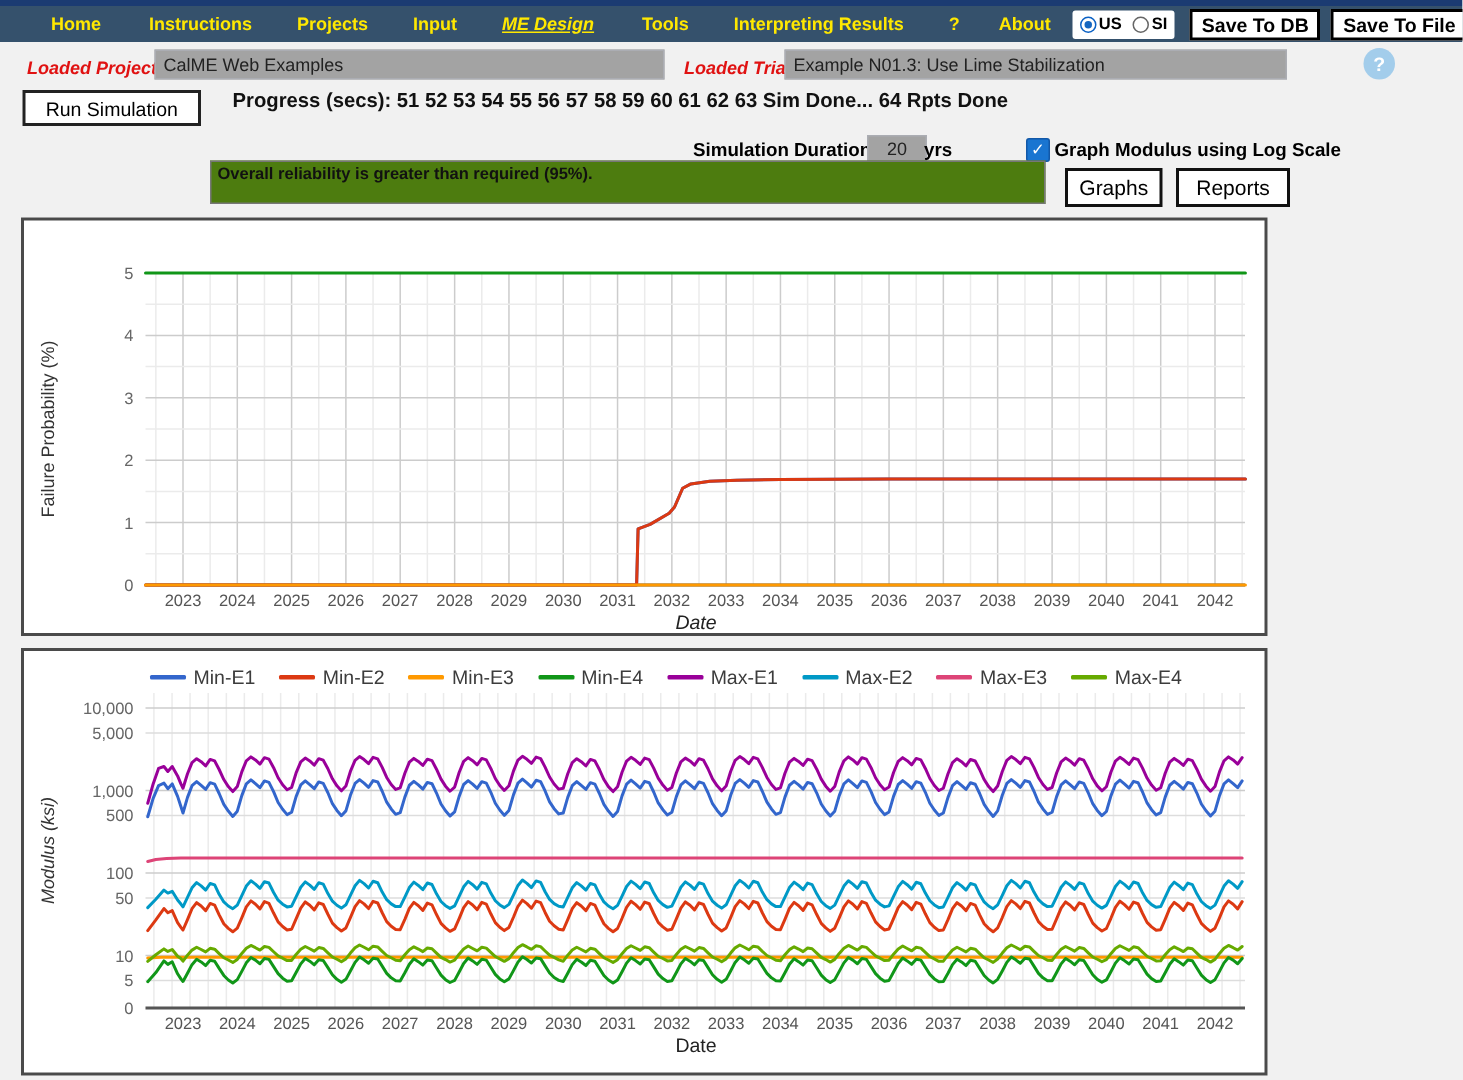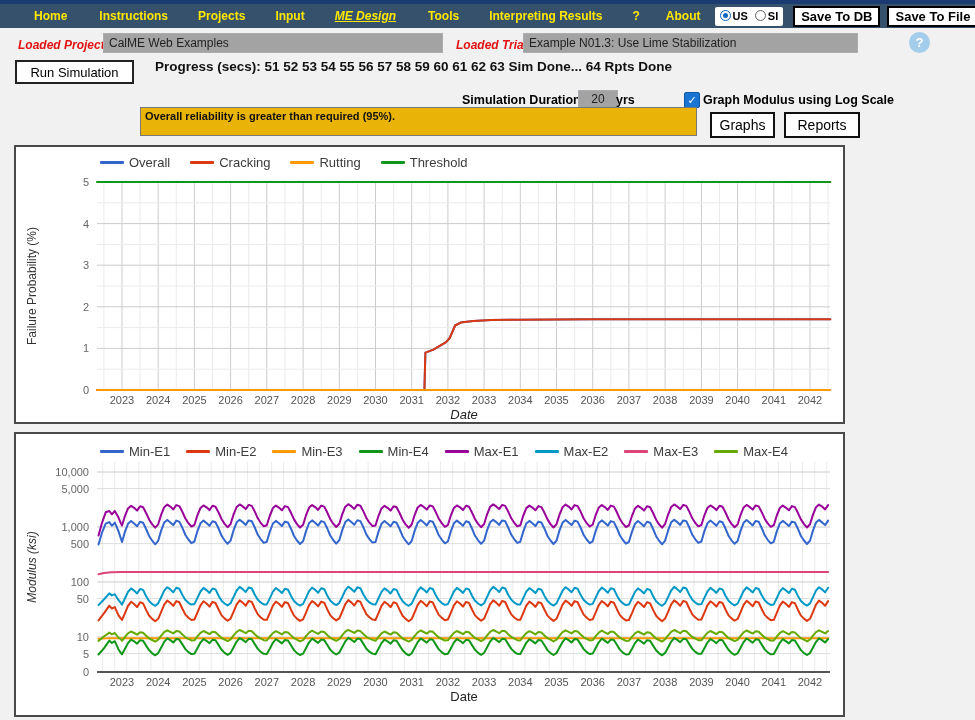--- a/index.html
+++ b/index.html
@@ -3,21 +3,21 @@
 <meta charset="utf-8">
 <style>
   html,body{margin:0;padding:0;}
   body{width:975px;height:720px;background:#F1F1F1;font-family:"Liberation Sans",sans-serif;position:relative;overflow:hidden;}
   .page{position:absolute;inset:0;}
   .top-strip{position:absolute;left:0;top:0;width:975px;height:4px;background:#1B3B72;}
   nav{position:absolute;left:0;top:4px;width:975px;height:24px;background:#35516C;display:flex;align-items:center;}
   nav a{color:#FFE800;font-weight:bold;font-size:12px;text-decoration:none;cursor:pointer;white-space:nowrap;}
   nav a.active{font-style:italic;text-decoration:underline;}
   .units-box{background:#fff;border-radius:2px;padding:1px 5px;display:flex;gap:7px;align-items:center;height:17px;margin-left:14px;}
-  .units-box label{display:flex;align-items:flex-start;cursor:pointer;}
+  .units-box label{display:flex;align-items:center;cursor:pointer;}
   .units-box b{font-size:11px;color:#000;}
   .radio{width:11px;height:11px;border:1px solid #666;border-radius:50%;display:inline-block;position:relative;margin-right:2px;background:#fff;box-sizing:border-box;}
   .radio.checked{border-color:#0b61c4;}
   .radio.checked::after{content:"";position:absolute;left:2px;top:2px;right:2px;bottom:2px;border-radius:50%;background:#1566C0;}
   .savebtn{background:#fff;border:2px solid #000;font-weight:bold;font-size:13px;padding:1px 6px;font-family:inherit;cursor:pointer;white-space:nowrap;}
   .red-label{position:absolute;color:#E01212;font-weight:bold;font-style:italic;font-size:12px;}
   .txt-input{position:absolute;border:1px solid #ABADB3;font-size:12px;padding:0 5px;color:#222;background:#a3a3a3;font-family:inherit;box-sizing:border-box;}
   .help{position:absolute;left:909px;top:32px;width:21px;height:21px;border-radius:50%;background:#A3CDEB;color:#fff;font-weight:bold;text-align:center;line-height:21px;font-size:13px;cursor:pointer;}
   .btn{position:absolute;background:#fff;font-family:Liberation Sans, sans-serif;cursor:pointer;}
   #run-btn{left:15px;top:60px;width:119px;height:24px;border:2px solid #222;font-size:13px;}
@@ -26,21 +26,21 @@
   #reports-btn{left:784px;top:112px;width:76px;height:26px;border:2px solid #111;font-size:14px;}
   #progress{position:absolute;left:155px;top:59px;font-weight:bold;font-size:13.5px;color:#111;}
   .mc-box{position:absolute;left:140px;top:90px;width:292px;height:18px;border:1.5px dashed #666;display:flex;align-items:center;justify-content:space-between;font-style:italic;font-weight:bold;font-size:12px;padding:0 8px;color:#111;}
   .bold-label{position:absolute;font-weight:bold;font-size:12.5px;color:#000;}
   #simdur-label{left:462px;top:93px;}
   #simdur-input{left:578px;top:90px;width:40px;height:18px;text-align:center;}
   #simdur-units{left:616px;top:93px;}
   .checkbox{position:absolute;left:684px;top:92px;width:14px;height:14px;background:#1975D1;border:1px solid #1258a8;border-radius:2px;color:#fff;font-size:11px;line-height:14px;text-align:center;cursor:pointer;}
   .checkbox.checked::after{content:"\2713";}
   #logscale-label{left:703px;top:93px;}
-  .msg-box{position:absolute;left:140px;top:107px;width:557px;height:29px;background:#eab308;border:1px solid #777;font-size:11px;font-weight:bold;padding:2px 4px;color:#111;box-sizing:border-box;}
+  .msg-box{position:absolute;left:140px;top:107px;width:557px;height:29px;background:#4d7c0f;border:1px solid #777;font-size:11px;font-weight:bold;padding:2px 4px;color:#111;box-sizing:border-box;}
   .chart-box{position:absolute;left:14px;background:#fff;border:2px solid #4a4a4a;}
   #chart1{top:145px;width:827px;height:275px;}
   #chart2{top:432px;width:827px;height:281px;}
   .chart-box svg{position:absolute;left:0;top:0;}
   .legend{position:absolute;display:flex;align-items:center;z-index:2;}
   .legend .item{display:flex;align-items:center;}
   .legend .dash{width:24px;height:3px;margin-right:5px;border-radius:1px;}
   .legend .llabel{font-size:13px;color:#3c3c3c;}
   svg text{font-family:"Liberation Sans",sans-serif;}
 </style>
@@ -89,38 +89,20 @@
   <span class="checkbox checked"></span>
   <span class="bold-label" id="logscale-label">Graph Modulus using Log Scale</span>
 
   <div class="msg-box">
     <span>Overall reliability is greater than required (95%).</span>
   </div>
   <button class="btn" id="graphs-btn">Graphs</button>
   <button class="btn" id="reports-btn">Reports</button>
 
   <div class="chart-box" id="chart1">
-      <div class="legend" style="left: 84px; top: 8px; gap: 20px;">
-        <span class="item">
-          <span class="dash" style="background: rgb(51, 102, 204);"></span>
-          <span class="llabel">Overall</span>
-        </span>
-        <span class="item">
-          <span class="dash" style="background: rgb(220, 57, 18);"></span>
-          <span class="llabel">Cracking</span>
-        </span>
-        <span class="item">
-          <span class="dash" style="background: rgb(255, 153, 0);"></span>
-          <span class="llabel">Rutting</span>
-        </span>
-        <span class="item">
-          <span class="dash" style="background: rgb(16, 150, 24);"></span>
-          <span class="llabel">Threshold</span>
-        </span>
-      </div>
       <svg width="827" height="275">
         <line x1="87.9" x2="87.9" y1="35" y2="243" stroke="#EBEBEB" stroke-width="1"></line>
         <line x1="106.0" x2="106.0" y1="35" y2="243" stroke="#CCCCCC" stroke-width="1"></line>
         <line x1="124.1" x2="124.1" y1="35" y2="243" stroke="#EBEBEB" stroke-width="1"></line>
         <line x1="142.2" x2="142.2" y1="35" y2="243" stroke="#CCCCCC" stroke-width="1"></line>
         <line x1="160.3" x2="160.3" y1="35" y2="243" stroke="#EBEBEB" stroke-width="1"></line>
         <line x1="178.4" x2="178.4" y1="35" y2="243" stroke="#CCCCCC" stroke-width="1"></line>
         <line x1="196.5" x2="196.5" y1="35" y2="243" stroke="#EBEBEB" stroke-width="1"></line>
         <line x1="214.6" x2="214.6" y1="35" y2="243" stroke="#CCCCCC" stroke-width="1"></line>
         <line x1="232.7" x2="232.7" y1="35" y2="243" stroke="#EBEBEB" stroke-width="1"></line>

